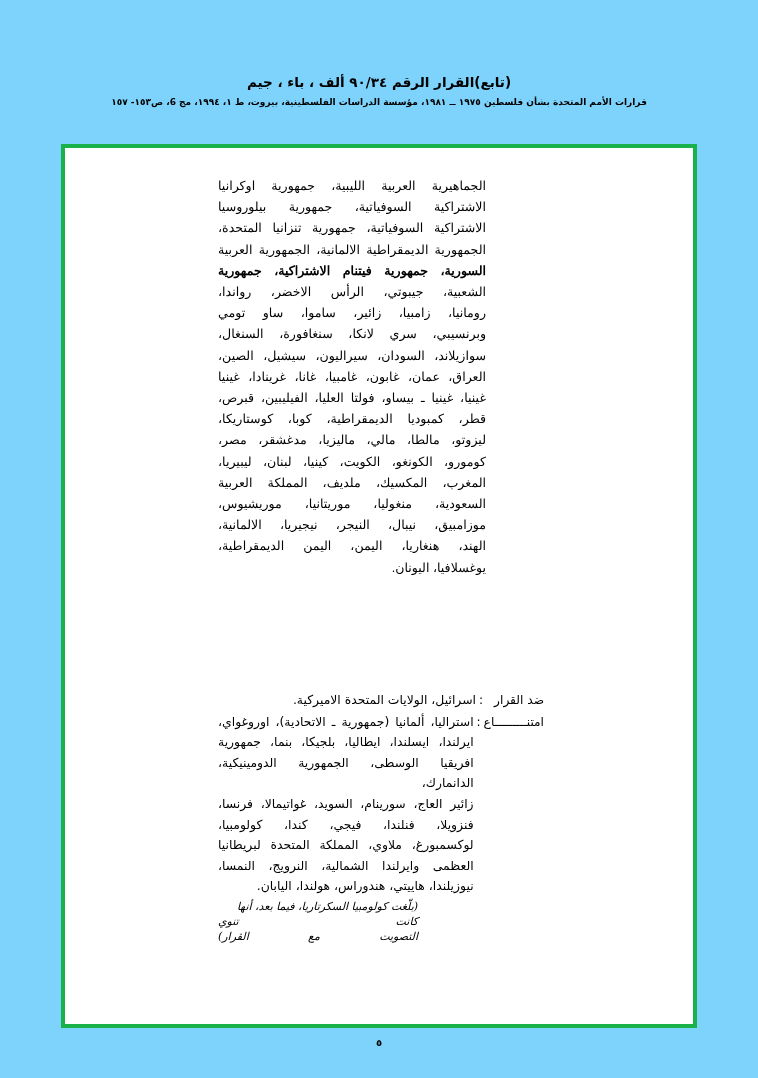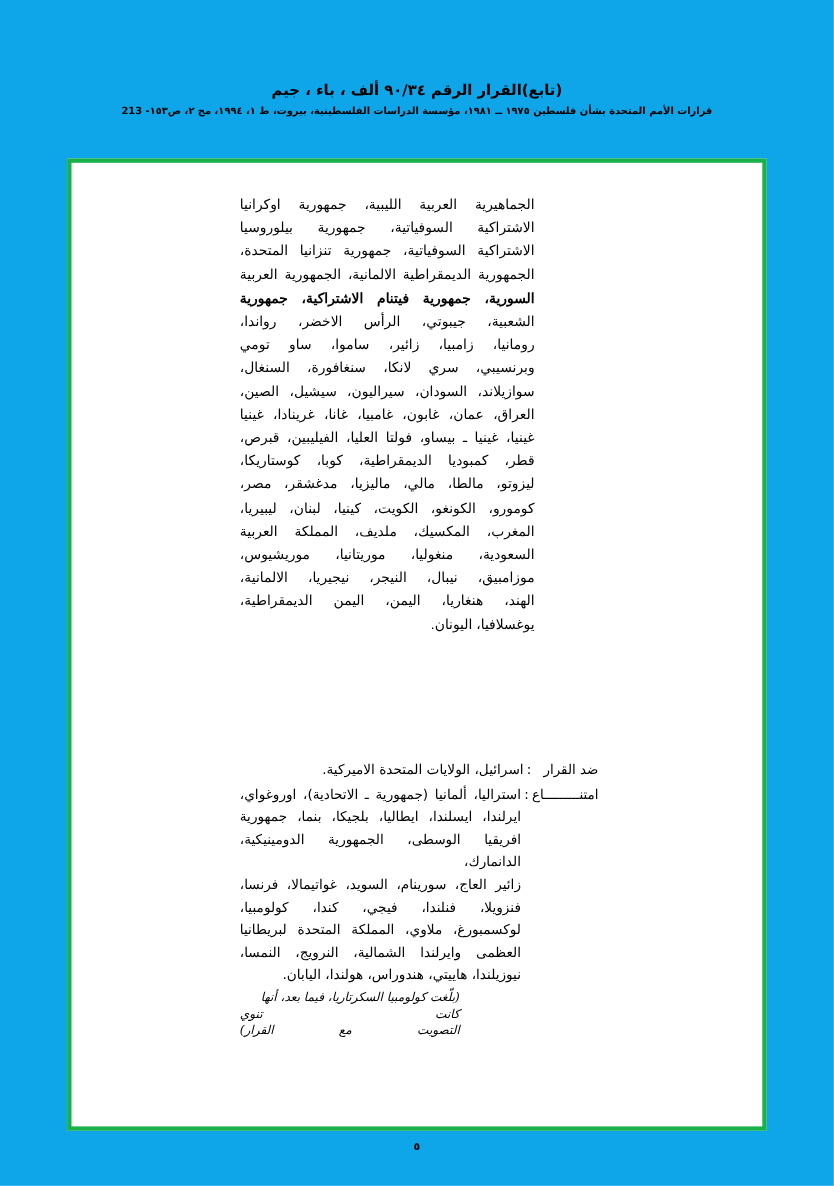--- a/index.html
+++ b/index.html
@@ -11,21 +11,21 @@
     width: 758px;
     height: 1078px;
     position: relative;
     font-family: "DejaVu Sans", sans-serif;
     color: #000000;
     overflow: hidden;
   }
   .page {
     position: absolute;
     inset: 0;
-    background: #0ea5e9;
+    background: #7dd3fc;
   }
   .header {
     position: absolute;
     top: 74px;
     left: 0;
     right: 0;
     text-align: center;
   }
   .header-title {
     font-family: "DejaVu Sans", sans-serif;
@@ -141,21 +141,21 @@
     color: #000;
   }
 </style>
 </head>
 <body>
 
 <div class="page">
 
   <div class="header">
     <div class="header-title">(تابع)القرار الرقم ٩٠/٣٤ ألف ، باء ، جيم</div>
-    <div class="header-sub">قرارات الأمم المتحدة بشأن فلسطين ١٩٧٥ ــ ١٩٨١، مؤسسة الدراسات الفلسطينية، بيروت، ط ١، ١٩٩٤، مج ٢، ص١٥٣- 213</div>
+    <div class="header-sub">قرارات الأمم المتحدة بشأن فلسطين ١٩٧٥ ــ ١٩٨١، مؤسسة الدراسات الفلسطينية، بيروت، ط ١، ١٩٩٤، مج 6، ص١٥٣- ١٥٧</div>
   </div>
 
   <div class="frame"></div>
 
   <div class="content">
 
     <div class="main-col">
       <div>الجماهيرية العربية الليبية، جمهورية اوكرانيا</div>
       <div>الاشتراكية السوفياتية، جمهورية بيلوروسيا</div>
       <div>الاشتراكية السوفياتية، جمهورية تنزانيا المتحدة،</div>

